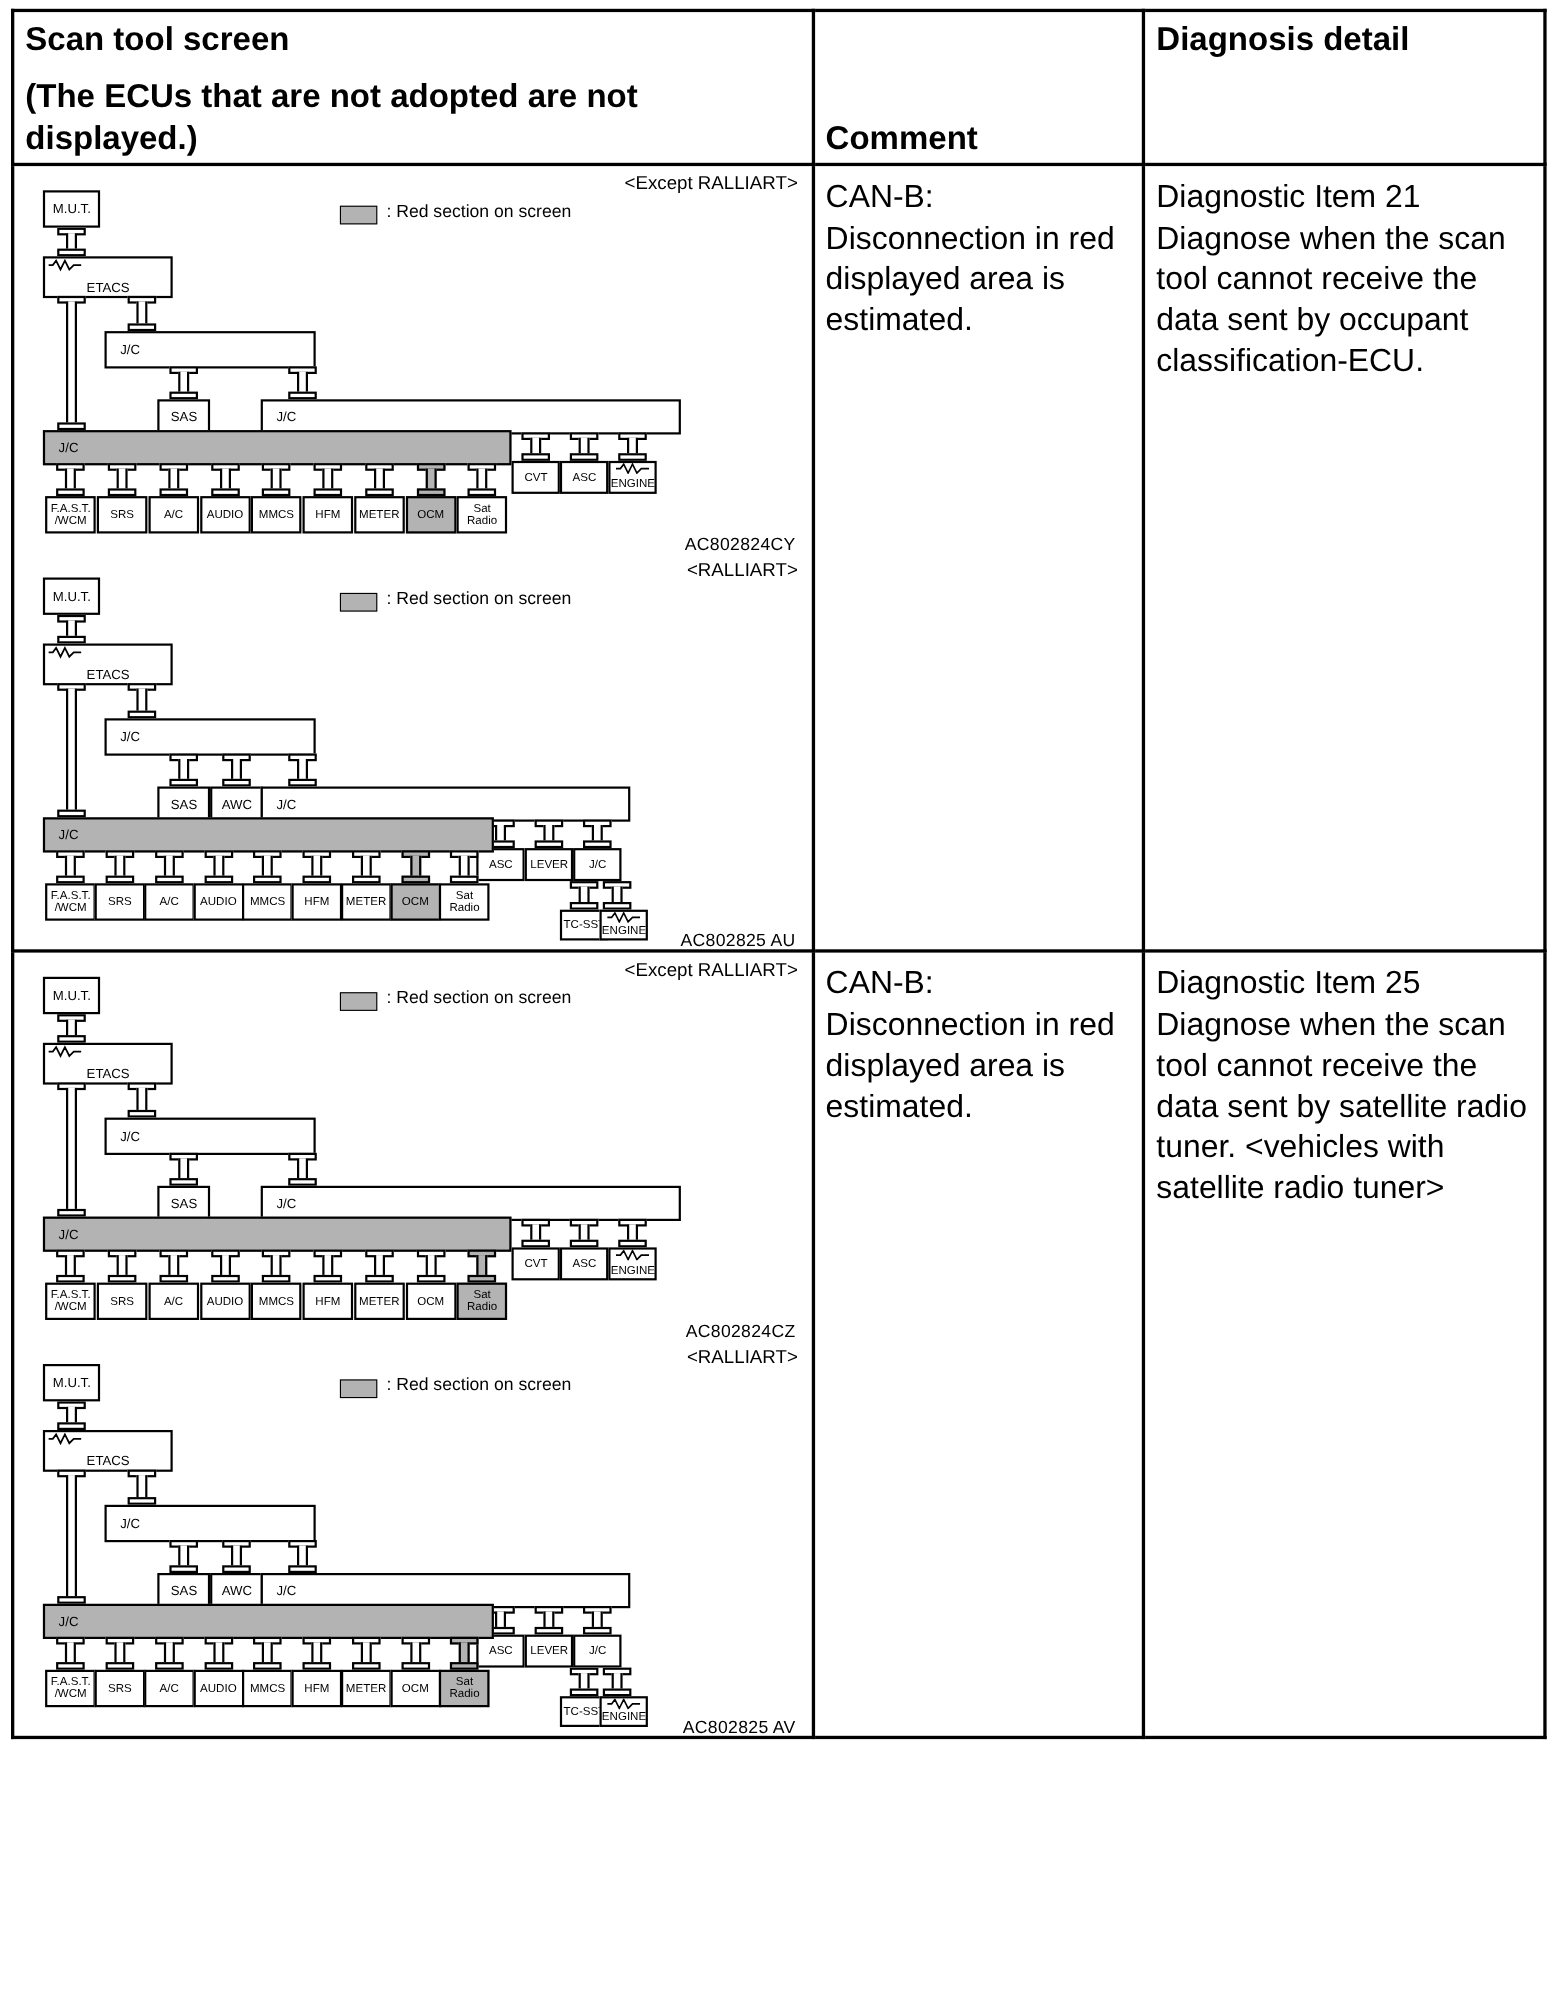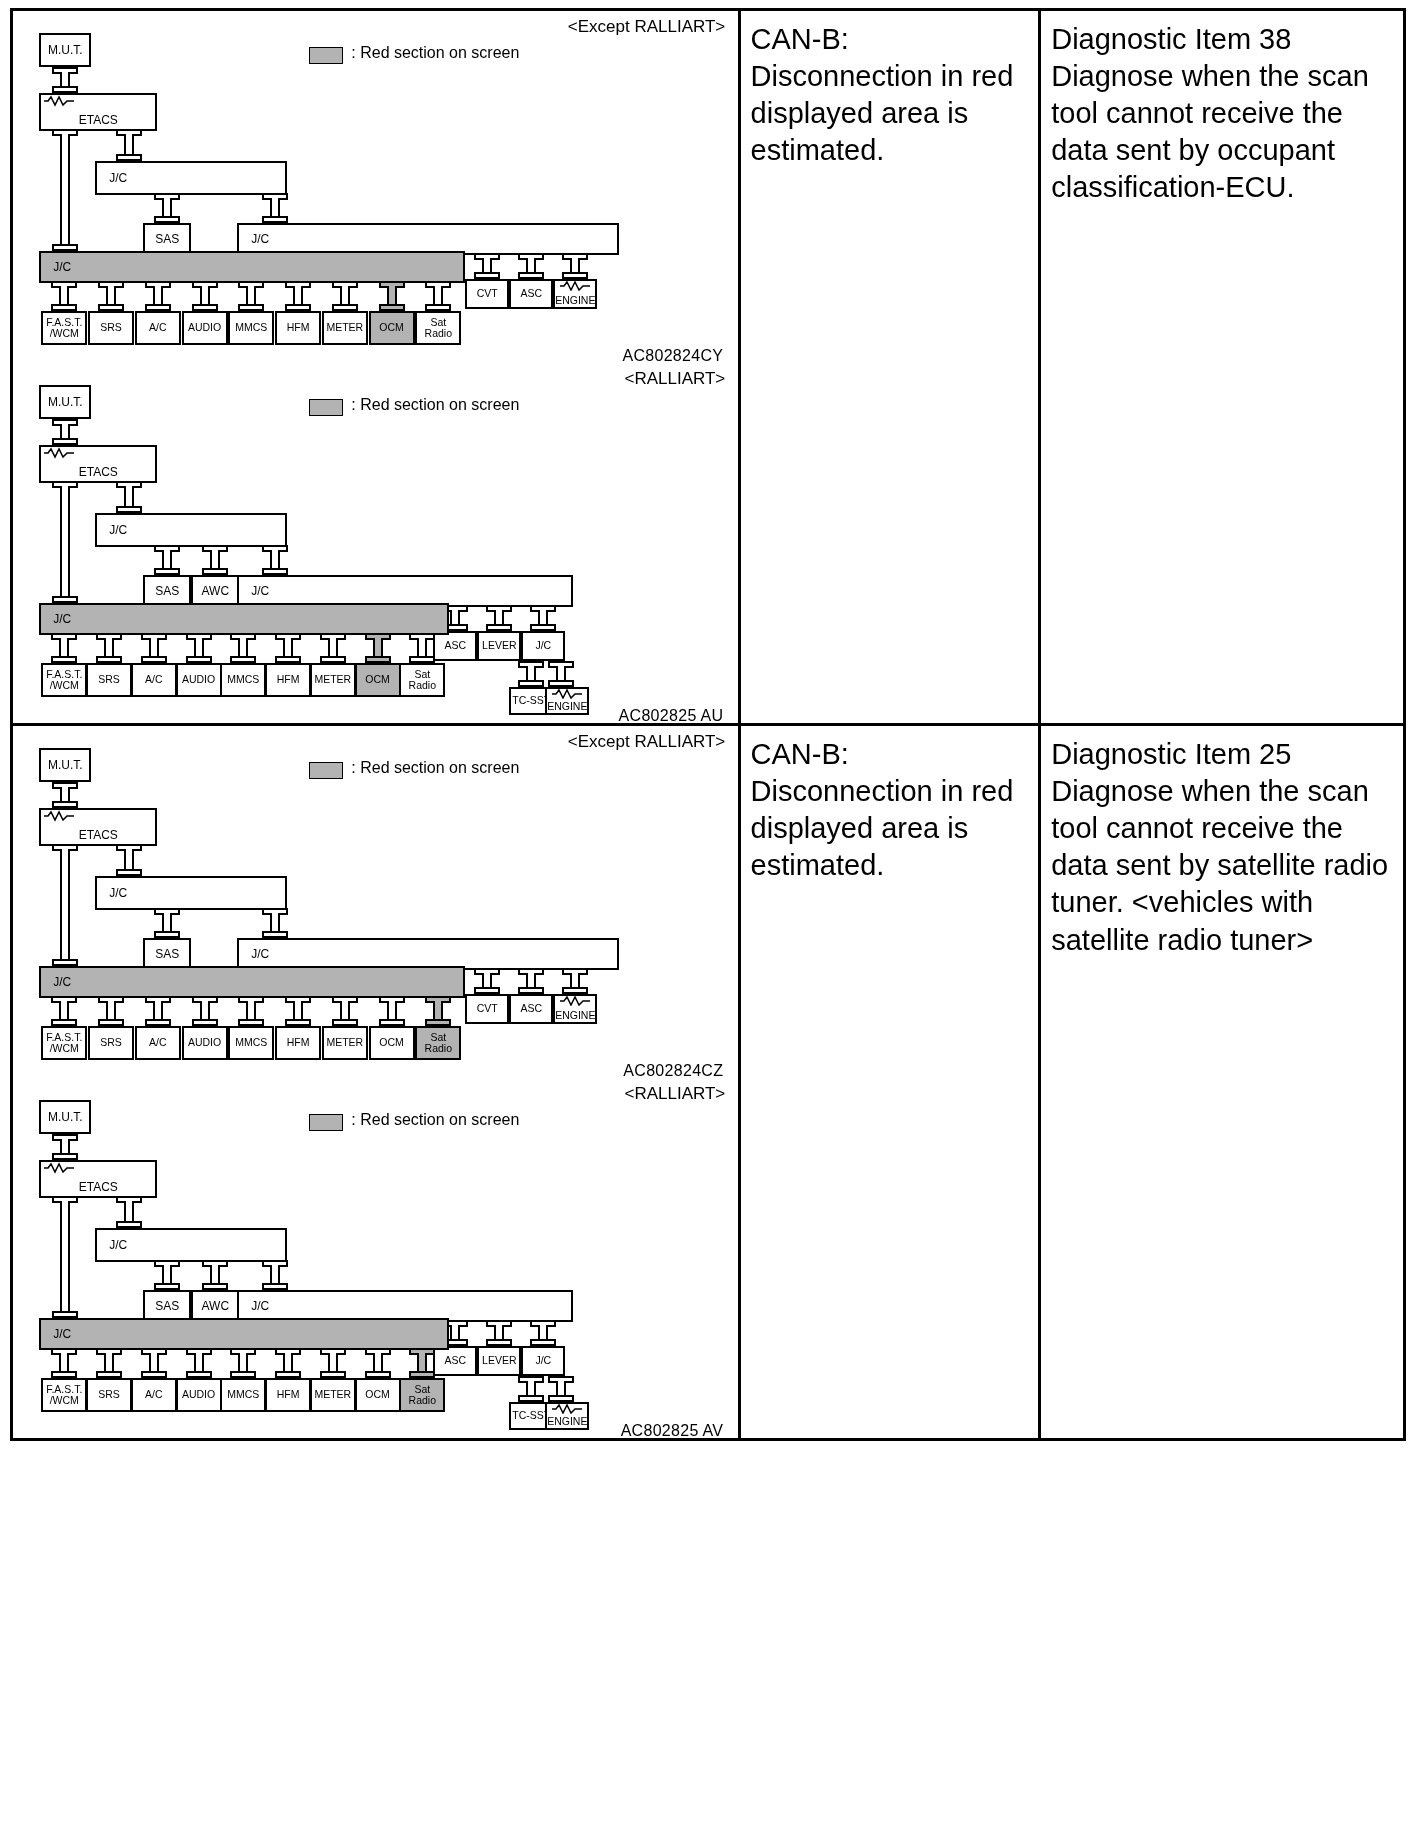--- a/index.html
+++ b/index.html
@@ -41,20 +41,32 @@
 <body>
 
 <div class="page">
 <table class="main">
   <colgroup>
         <col class="colA">
         <col class="colB">
         <col class="colC">
       </colgroup>
   <tbody>
+    <tr>
+      <td rowspan="1" class="hdr-cell">
+        <div class="hdr-txt">Scan tool screen</div>
+        <div class="hdr-sub">(The ECUs that are not adopted are not displayed.)</div>
+      </td>
+      <td class="hdr-cell" style="vertical-align:bottom">
+        <div class="hdr-txt" style="margin-top:44px">Comment</div>
+      </td>
+      <td class="hdr-cell">
+        <div class="hdr-txt">Diagnosis detail</div>
+      </td>
+    </tr>
 
     <tr>
       <td>
         <div id="r0d0">
               <div class="diagwrap">
                 <div class="title-note" style="right: 6px; top: 6px;">&lt;Except RALLIART&gt;</div>
                 <div class="legend-sw" style="left: 290px; top: 36px;"></div>
                 <div class="legend-tx" style="left: 332px; top: 33px;">: Red section on screen</div>
                 <div class="bx sm" style="left: 20px; top: 22px; width: 52px; height: 34px;">M.U.T.</div>
                 <div class="stub" style="left: 33px; top: 56px; width: 26px; height: 7px;"></div>
@@ -232,21 +244,21 @@
                 <div class="bx xs grey" style="left: 335.25px; top: 300px; width: 46px; height: 34px;">OCM</div>
                 <div class="stub" style="left: 390px; top: 270px; width: 26px; height: 7px;"></div>
                 <div class="wire" style="left: 398px; top: 275px; width: 10px; height: 20px;"></div>
                 <div class="stub" style="left: 390px; top: 293px; width: 26px; height: 7px;"></div>
                 <div class="bx xs" style="left: 380px; top: 300px; width: 46px; height: 34px;">Sat<br>Radio</div>
                 <div class="code" style="right: 8px; bottom: -2px;">AC802825 AU</div>
               </div>
             </div>
       </td>
       <td class="body-txt">CAN-B: Disconnection in red displayed area is estimated.</td>
-      <td class="body-txt">Diagnostic Item 38 Diagnose when the scan tool cannot receive the data sent by occupant classification-ECU.</td>
+      <td class="body-txt">Diagnostic Item 21 Diagnose when the scan tool cannot receive the data sent by occupant classification-ECU.</td>
     </tr>
 
     <tr>
       <td>
         <div id="r1d0">
               <div class="diagwrap">
                 <div class="title-note" style="right: 6px; top: 6px;">&lt;Except RALLIART&gt;</div>
                 <div class="legend-sw" style="left: 290px; top: 36px;"></div>
                 <div class="legend-tx" style="left: 332px; top: 33px;">: Red section on screen</div>
                 <div class="bx sm" style="left: 20px; top: 22px; width: 52px; height: 34px;">M.U.T.</div>

